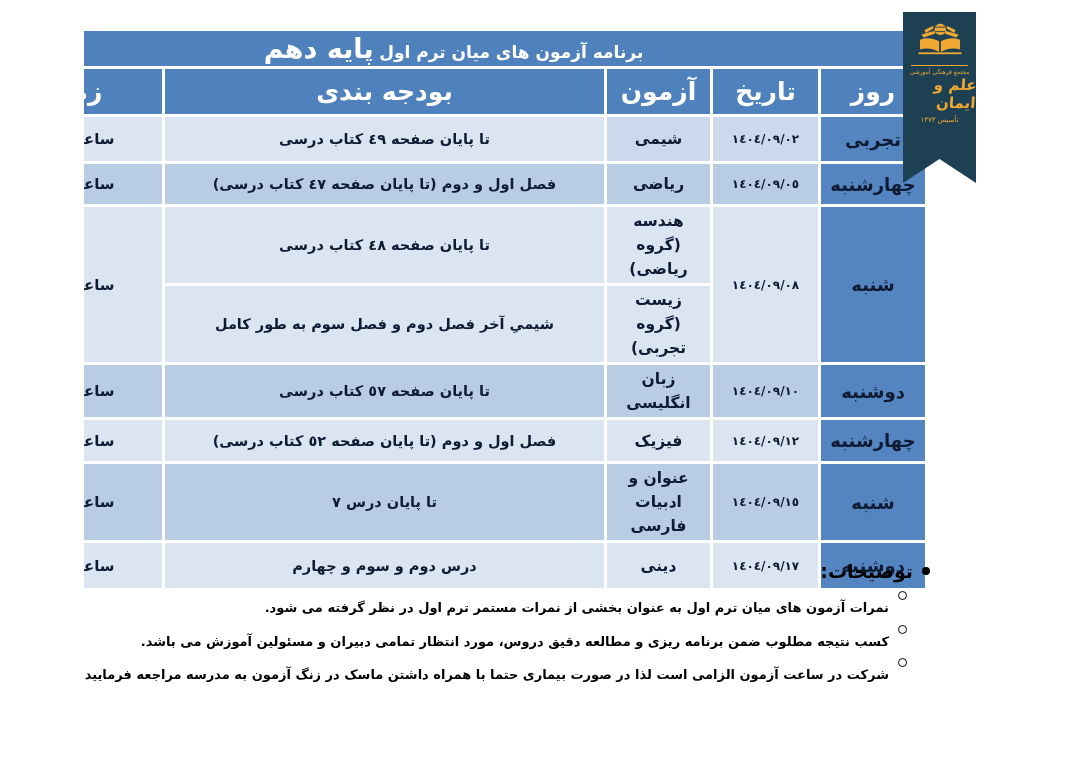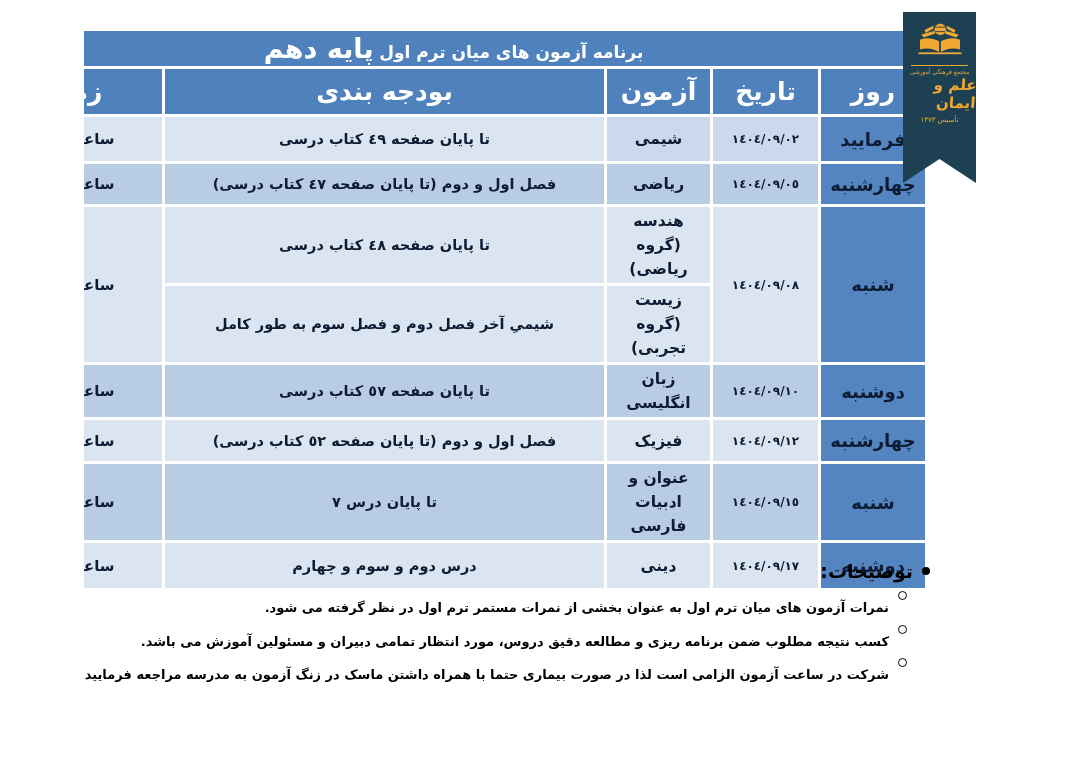--- a/index.html
+++ b/index.html
@@ -81,21 +81,21 @@
     </tr>
     <tr class="head-row">
       <th>روز</th>
       <th>تاریخ</th>
       <th>آزمون</th>
       <th>بودجه بندی</th>
       <th>زمان</th>
     </tr>
 
     <tr class="light r1">
-      <td class="day">فرمایید</td>
+      <td class="day">تجربی</td>
       <td class="data tint date">١٤٠٤/٠٩/٠٢</td>
       <td class="data tint exam-name">شیمی</td>
       <td class="data scope">تا پایان صفحه ٤٩ کتاب درسی</td>
       <td class="data time">ساعت ٩:٣٠</td>
     </tr>
 
     <tr class="dark r2">
       <td class="day">چهارشنبه</td>
       <td class="data date">١٤٠٤/٠٩/٠٥</td>
       <td class="data exam-name">ریاضی</td>

